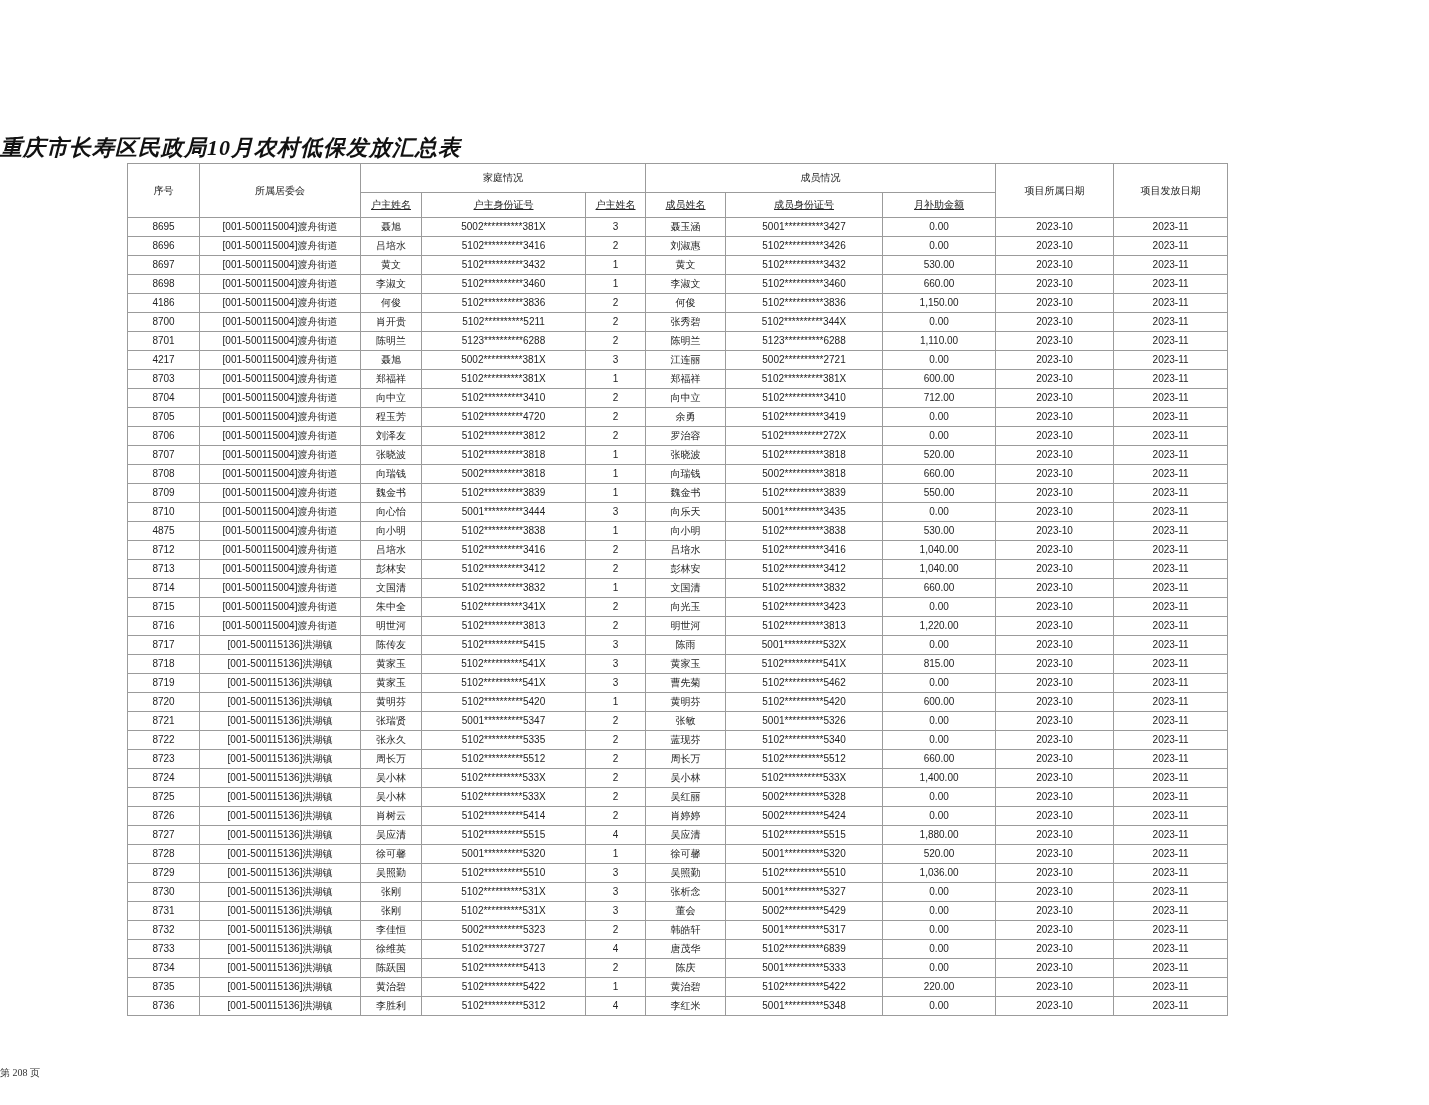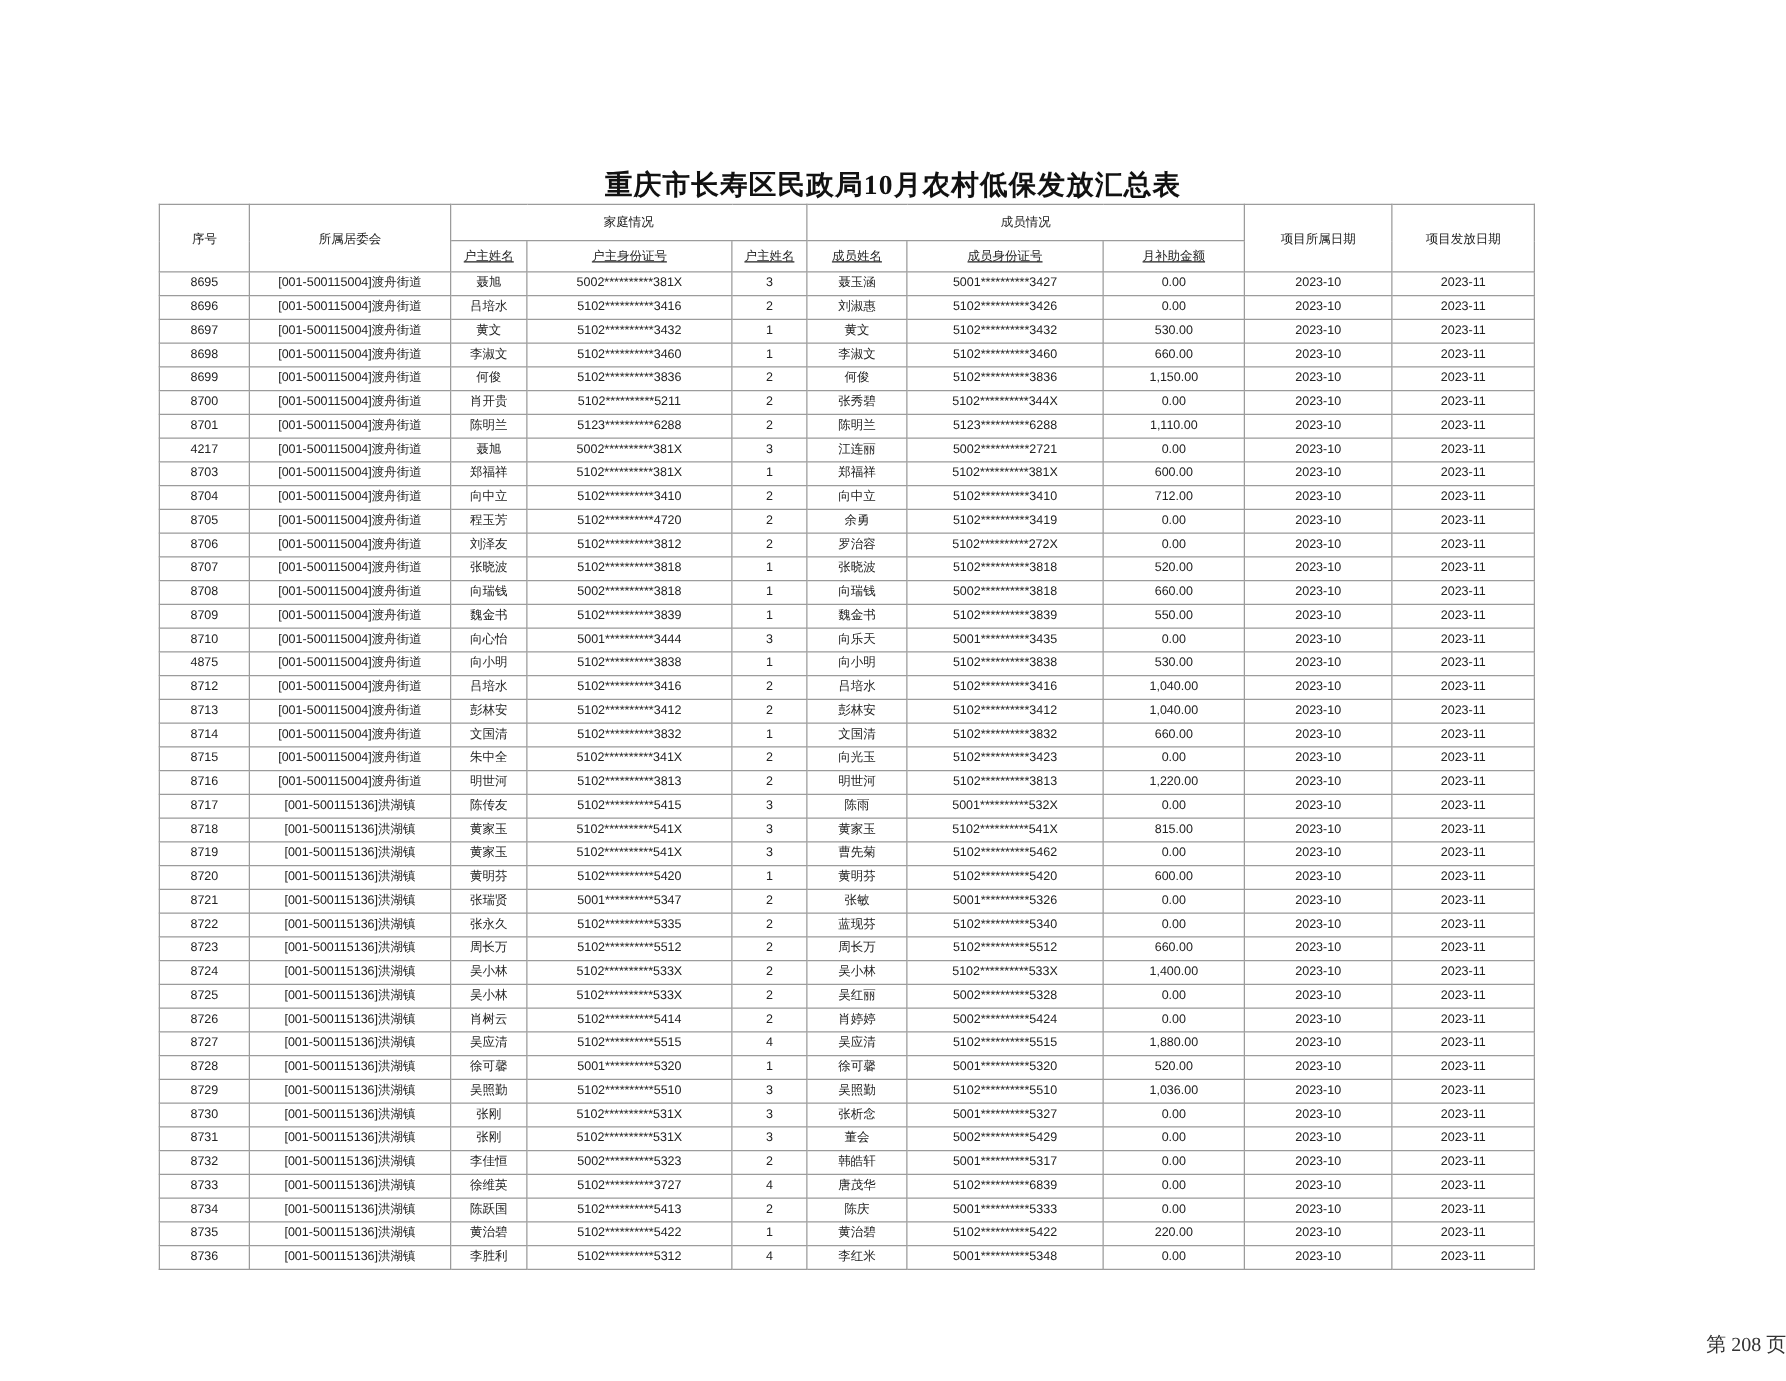--- a/index.html
+++ b/index.html
@@ -12,26 +12,26 @@
   }
   .page {
     position: absolute; left: 0; top: 0;
     width: 1429px; height: 1105px;
     background: #ffffff;
   }
   .doc-title {
     position: absolute;
     top: 133px; left: 0;
     width: 1429px;
-    text-align: center;
     font-family: "Liberation Serif", serif;
     font-size: 22px;
     font-weight: 600;
     letter-spacing: 1px;
     color: #111;
+    font-style: italic;
   }
   table.report {
     position: absolute;
     left: 127px; top: 163px;
     width: 1100px;
     border-collapse: collapse;
     table-layout: fixed;
   }
   table.report th, table.report td {
     border: 1px solid #9b9b9b;
@@ -52,22 +52,22 @@
     height: 18.1px;
     font-size: 10px;
     line-height: 18px;
     color: #222;
     padding: 0 2px;
   }
   .page-footer {
     position: absolute;
     top: 1066px; left: 0;
     width: 1429px;
-    text-align: right;
-    font-size: 16px;
+    text-align: left;
+    font-size: 10px;
     color: #333;
     font-family: "Liberation Serif", serif;
   }
 </style>
 </head>
 <body>
 
 <div class="page">
 
   <div class="doc-title">重庆市长寿区民政局10月农村低保发放汇总表</div>
@@ -146,21 +146,21 @@
           <td>李淑文</td>
           <td>5102**********3460</td>
           <td>1</td>
           <td>李淑文</td>
           <td>5102**********3460</td>
           <td>660.00</td>
           <td>2023-10</td>
           <td>2023-11</td>
         </tr>
         <tr>
-          <td>8699</td>
+          <td>4186</td>
           <td>[001-500115004]渡舟街道</td>
           <td>何俊</td>
           <td>5102**********3836</td>
           <td>2</td>
           <td>何俊</td>
           <td>5102**********3836</td>
           <td>1,150.00</td>
           <td>2023-10</td>
           <td>2023-11</td>
         </tr>

